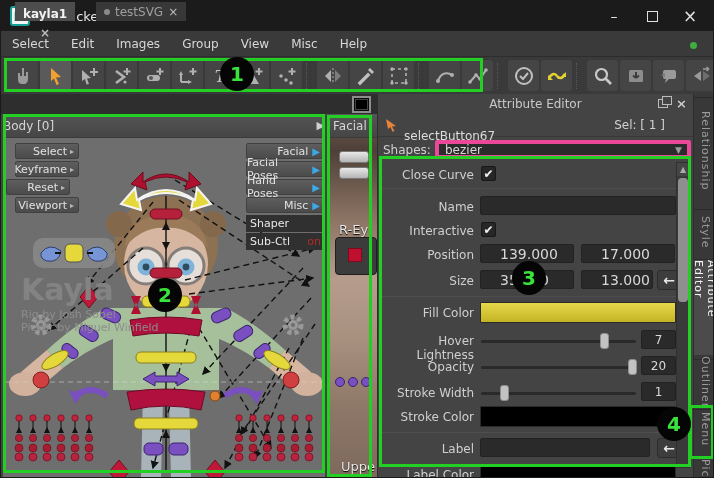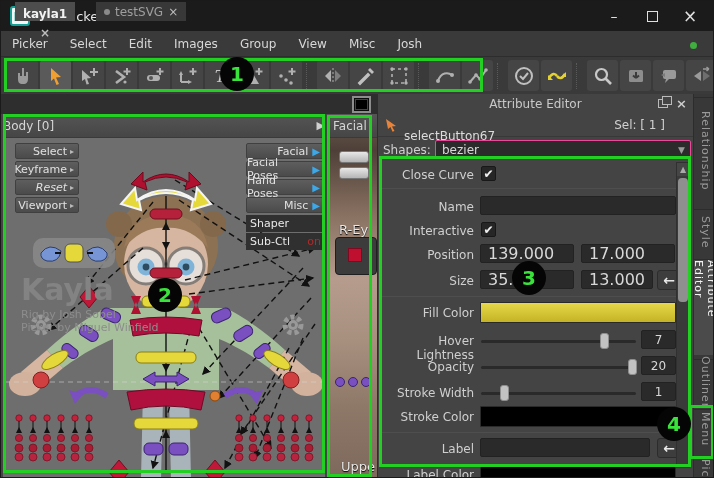--- a/index.html
+++ b/index.html
@@ -60,29 +60,29 @@
   .aetitle{position:absolute;left:0;top:0;width:100%;height:20px;color:#c8c8c8;font-size:12px;display:flex;align-items:center;justify-content:center;background:#444;}
   .aeicons{position:absolute;right:6px;top:3px;display:flex;gap:8px;align-items:center;}
   .floatico{width:10px;height:9px;border:1.5px solid #bbb;position:relative;}
   .floatico:before{content:"";position:absolute;left:3px;top:-4px;width:8px;height:7px;border:1.5px solid #bbb;background:#444;}
   .aeclose{color:#ccc;font-size:13px;font-weight:bold;line-height:1;}
   .noderow{position:absolute;left:0;top:20px;width:100%;height:23px;display:flex;align-items:center;border-bottom:1px solid #383838;}
   .nodename{color:#dcdcdc;font-size:12px;margin-left:26px;margin-top:21px;}
   .selcount{position:absolute;right:28px;color:#d0d0d0;font-size:12px;}
   .shapesrow{position:absolute;left:0;top:44px;width:100%;height:23px;display:flex;align-items:center;}
   .shapeslbl{color:#cfcfcf;font-size:12px;margin-left:5px;}
-  .shapesdd{position:absolute;left:57px;top:2px;width:256px;height:19px;background:#2b2b2b;border:1px solid #ec4899;border-radius:2px;
+  .shapesdd{position:absolute;left:57px;top:2px;width:256px;height:19px;background:#2b2b2b;border:4px solid #ec4899;border-radius:2px;
             color:#d8d8d8;font-size:12px;display:flex;align-items:center;padding:0 6px;}
   .ddarr{position:absolute;right:5px;color:#9a9a9a;font-size:9px;}
   .form{position:absolute;left:0;top:68px;width:100%;height:317px;background:#444;}
   .flbl{position:absolute;width:96px;text-align:right;color:#cfcfcf;font-size:12px;}
   .chk{position:absolute;left:103px;width:15px;height:15px;background:#262626;border:1px solid #181818;color:#f0f0f0;
        font-size:12px;line-height:14px;text-align:center;border-radius:2px;}
-  .inp{position:absolute;height:19px;background:#2a2a2a;border:1px solid #222;border-radius:2px;color:#d8d8d8;font-size:16px;
-       display:flex;align-items:center;padding:0 7px;}
+  .inp{position:absolute;height:19px;background:#2a2a2a;border:1px solid #222;border-radius:2px;color:#d8d8d8;font-size:14px;
+       display:flex;align-items:center;padding:0 19px;}
   .swatch{position:absolute;left:102px;width:196px;height:21px;border:1px solid #2a2a2a;border-radius:1px;}
   .sl-track{position:absolute;left:103px;width:155px;height:3px;background:#2a2a2a;border-radius:2px;}
   .sl-thumb{position:absolute;top:-7px;width:9px;height:16px;background:#c2c2c2;border-radius:3px;border:1px solid #8e8e8e;}
   .valbox{position:absolute;left:263px;width:35px;height:19px;background:#2a2a2a;border:1px solid #222;border-radius:2px;
           color:#d8d8d8;font-size:12px;display:flex;align-items:center;justify-content:center;}
   .backbtn{position:absolute;left:279px;width:24px;height:20px;background:#3d3d3d;border:1px solid #2c2c2c;border-radius:3px;
            color:#e8e8e8;font-size:14px;font-weight:bold;display:flex;align-items:center;justify-content:center;}
   .hrline{position:absolute;left:4px;width:300px;height:1px;background:#393939;border-bottom:1px solid #4e4e4e;}
   .scroll{position:absolute;left:298px;top:68px;width:14px;height:306px;background:#3a3a3a;border:1px solid #303030;}
   .scup{position:absolute;left:0;top:0;width:12px;height:13px;color:#aaa;font-size:8px;text-align:center;line-height:13px;background:#464646;}
@@ -109,28 +109,27 @@
     <div class="winbtns">
       <div class="winbtn">–</div>
       <div class="winbtn">
           <span class="maxbox"></span>
         </div>
       <div class="winbtn" style="font-size:17px;">×</div>
     </div>
   </div>
 
   <div class="menubar">
-    <div class="menuitem">Picker</div>
     <div class="menuitem">Select</div>
     <div class="menuitem">Edit</div>
     <div class="menuitem">Images</div>
     <div class="menuitem">Group</div>
     <div class="menuitem">View</div>
     <div class="menuitem">Misc</div>
-    <div class="menuitem">Josh</div>
+    <div class="menuitem">Help</div>
   </div>
   <div class="statusdot"></div>
 
   <div class="toolbar">
     <div class="tbtn" title="hand-tool">
       <svg class="ticon" viewBox="0 0 20 20">
           <path d="M9 2 l2 0 0 8 2 0 0-4 2 0 0 6 c0 4-1 6-5 6 s-5-2-5-5 l0-6 2 0 0 3 2 0 z" fill="#9a9a9a"></path>
         </svg>
       </div>
     <div class="tbtn active" title="select-arrow-tool">
@@ -419,21 +418,21 @@
       <span class="exp">▶</span>
     </div>
     <div class="pbtn" style="left:12px;top:29px;">
         <span>Select</span>
         <span class="car">▸</span>
       </div>
     <div class="pbtn" style="left:12px;top:47px;">
         <span>Keyframe</span>
         <span class="car">▸</span>
       </div>
-    <div class="pbtn" style="left:12px;top:65px;font-style:italic;">
+    <div class="pbtn" style="left:3px;top:65px;">
         <span>Reset</span>
         <span class="car">▸</span>
       </div>
     <div class="pbtn" style="left:12px;top:83px;">
         <span>Viewport</span>
         <span class="car">▸</span>
       </div>
     <div class="rbtn" style="top:29px;">
         <span>Facial</span>
         <span class="play">▶</span>

